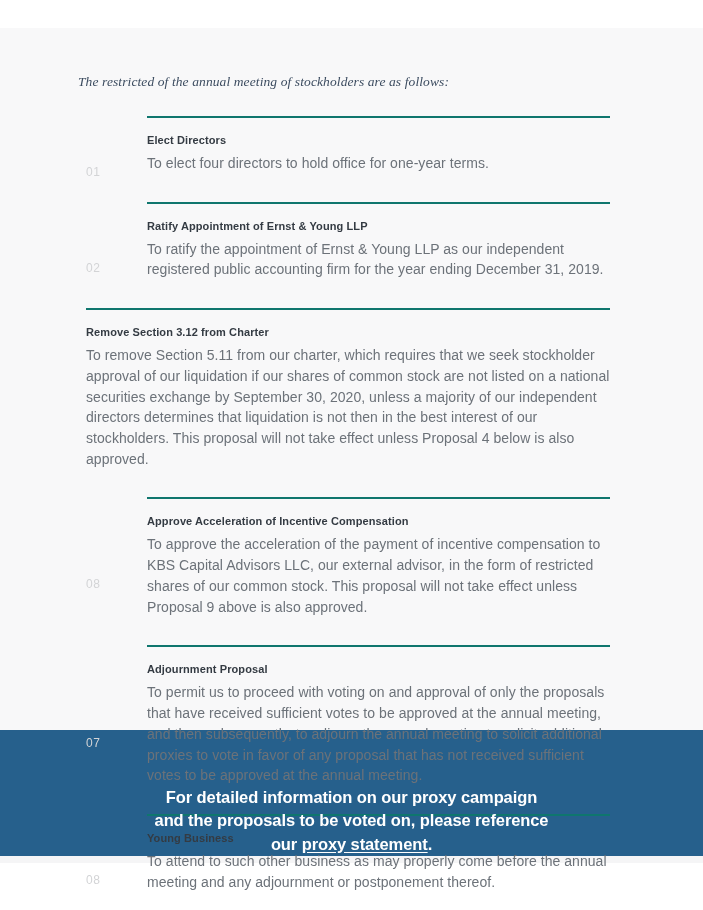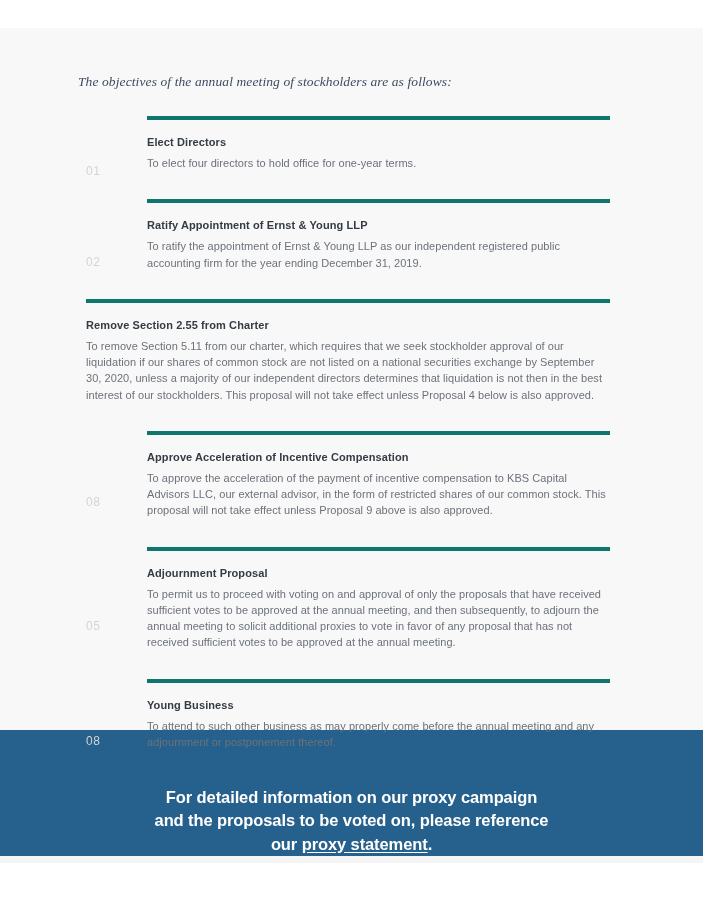--- a/index.html
+++ b/index.html
@@ -58,34 +58,34 @@
     font-size: 12px;
     color: #d3d4d6;
     letter-spacing: 0.5px;
     line-height: 1;
     padding-top: 26px;
     align-self: center;
   }
 
   .proposal-body {
     flex: 1 1 auto;
-    border-top: 4px solid #0f766e;
+    border-top: 2px solid #0f766e;
     padding: 16px 0 28px 0;
   }
 
   .proposal-title {
     font-size: 11px;
     font-weight: bold;
     color: #343b43;
     letter-spacing: 0.1px;
     margin-bottom: 7px;
   }
 
   .proposal-desc {
-    font-size: 11px;
+    font-size: 14px;
     color: #6c7279;
     line-height: 1.48;
     letter-spacing: 0.05px;
   }
 
   
   .footer-banner {
     background: #26608c;
     height: 126px;
     display: flex;
@@ -116,21 +116,21 @@
 </style>
 </head>
 <body>
 
 <div class="page">
 
   <div class="top-strip"></div>
 
   <div class="proposals-section">
 
-    <div class="section-heading">The objectives of the annual meeting of stockholders are as follows:</div>
+    <div class="section-heading">The restricted of the annual meeting of stockholders are as follows:</div>
 
     <ul class="proposal-list">
 
       <li class="proposal">
         <div class="proposal-number">01</div>
         <div class="proposal-body">
           <div class="proposal-title">Elect Directors</div>
           <div class="proposal-desc">To elect four directors to hold office for one-year terms.</div>
         </div>
       </li>
@@ -138,35 +138,35 @@
       <li class="proposal">
         <div class="proposal-number">02</div>
         <div class="proposal-body">
           <div class="proposal-title">Ratify Appointment of Ernst &amp; Young LLP</div>
           <div class="proposal-desc">To ratify the appointment of Ernst &amp; Young LLP as our independent registered public accounting firm for the year ending December 31, 2019.</div>
         </div>
       </li>
 
       <li class="proposal">
         <div class="proposal-body">
-          <div class="proposal-title">Remove Section 2.55 from Charter</div>
+          <div class="proposal-title">Remove Section 3.12 from Charter</div>
           <div class="proposal-desc">To remove Section 5.11 from our charter, which requires that we seek stockholder approval of our liquidation if our shares of common stock are not listed on a national securities exchange by September 30, 2020, unless a majority of our independent directors determines that liquidation is not then in the best interest of our stockholders. This proposal will not take effect unless Proposal 4 below is also approved.</div>
         </div>
       </li>
 
       <li class="proposal">
         <div class="proposal-number">08</div>
         <div class="proposal-body">
           <div class="proposal-title">Approve Acceleration of Incentive Compensation</div>
           <div class="proposal-desc">To approve the acceleration of the payment of incentive compensation to KBS Capital Advisors LLC, our external advisor, in the form of restricted shares of our common stock. This proposal will not take effect unless Proposal 9 above is also approved.</div>
         </div>
       </li>
 
       <li class="proposal">
-        <div class="proposal-number">05</div>
+        <div class="proposal-number">07</div>
         <div class="proposal-body">
           <div class="proposal-title">Adjournment Proposal</div>
           <div class="proposal-desc">To permit us to proceed with voting on and approval of only the proposals that have received sufficient votes to be approved at the annual meeting, and then subsequently, to adjourn the annual meeting to solicit additional proxies to vote in favor of any proposal that has not received sufficient votes to be approved at the annual meeting.</div>
         </div>
       </li>
 
       <li class="proposal">
         <div class="proposal-number">08</div>
         <div class="proposal-body">
           <div class="proposal-title">Young Business</div>

